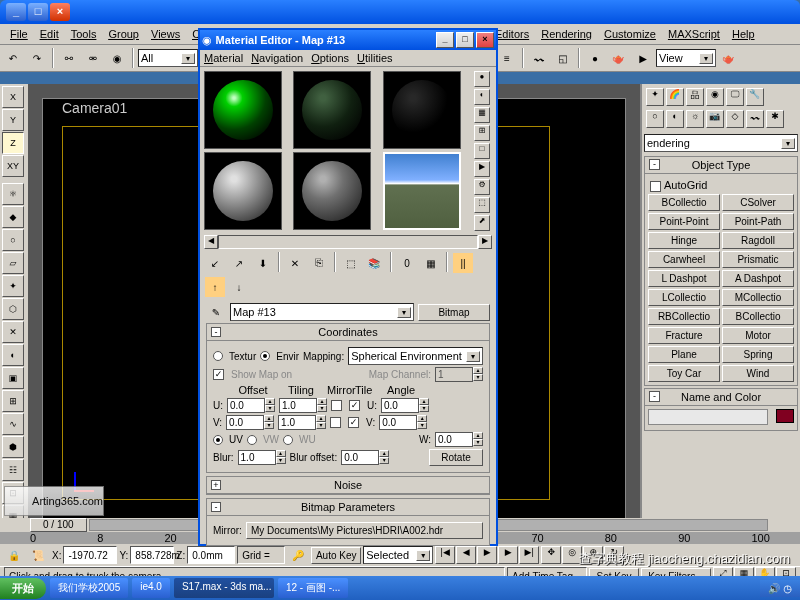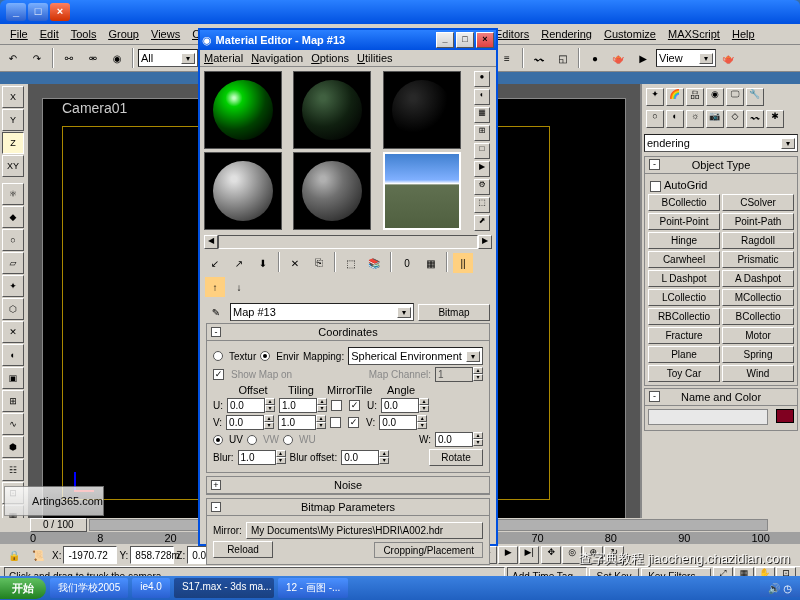--- a/index.html
+++ b/index.html
@@ -496,25 +496,20 @@
       <div class="me-rhdr"><span class="pm">+</span><span>Noise</span></div>
     </div>
 
     <div class="me-rollout">
       <div class="me-rhdr"><span class="pm">-</span><span>Bitmap Parameters</span></div>
       <div class="me-rbody">
         <div class="row">
           <span class="lbl">Mirror:</span>
           <div class="sm-btn" style="flex:1;text-align:left;padding-left:4px">My Documents\My Pictures\HDRI\A002.hdr</div>
         </div>
-        <div class="row">
-          <div class="sm-btn" style="width:60px">Reload</div>
-          <span style="flex:1"></span>
-          <fieldset style="border:1px solid #888;padding:1px 8px"><span class="lbl">Cropping/Placement</span></fieldset>
-        </div>
       </div>
     </div>
   </div>
 </div>
 
 <div class="bottom">
   <div class="timeslider">
     <div class="ts-btn">0 / 100</div>
     <div class="ts-track"></div>
   </div>

